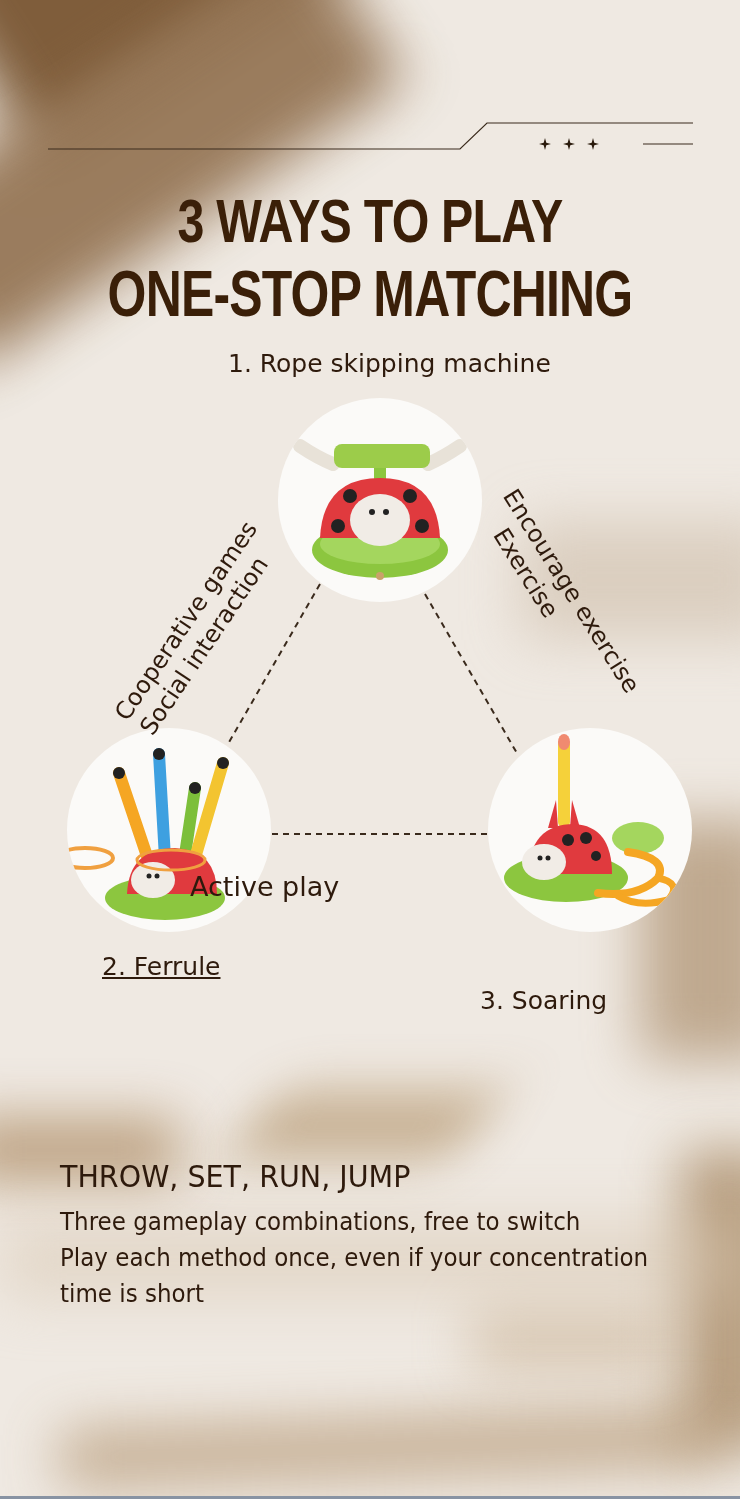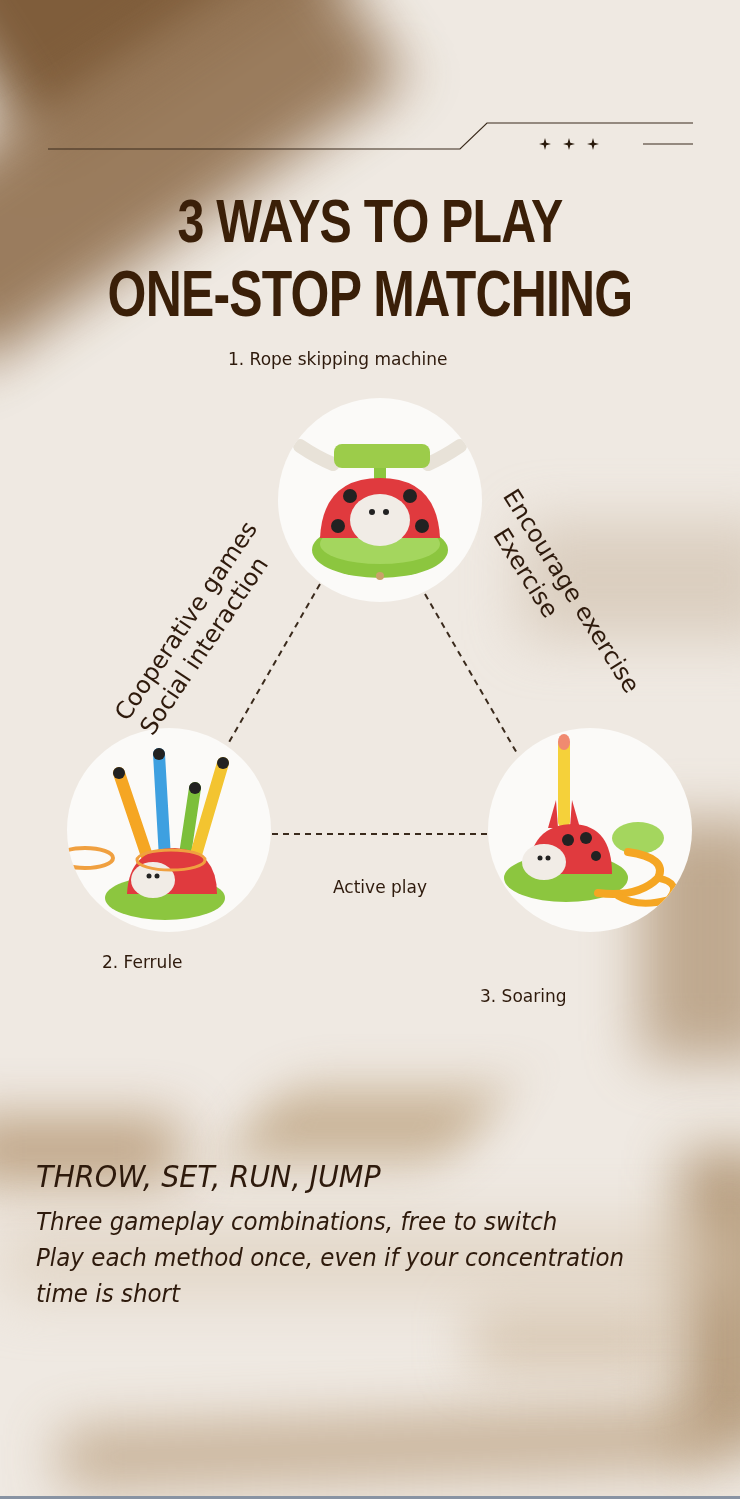--- a/index.html
+++ b/index.html
@@ -16,25 +16,25 @@
   .b8 { left:60px; top:1420px; width:660px; height:55px; background:#b39571; opacity:.75; transform:rotate(-2deg); }
   .b9 { left:470px; top:1310px; width:200px; height:60px; background:#c7ae8f; opacity:.6; }
   .b10 { left:0; top:1220px; width:740px; height:80px; background:#d8c7b1; opacity:.5; }
   .bottom-strip { position:absolute; left:0; right:0; bottom:0; height:3px; background:#8893a3; }
 
   .deco { position:absolute; left:0; top:0; }
   .title { position:absolute; left:0; width:740px; text-align:center; font-family:"Liberation Sans", sans-serif; font-weight:bold; color:#3a1f08; transform:scaleX(0.78); transform-origin:center; letter-spacing:-1px; line-height:1; }
   .title.l1 { top:190px; font-size:62px; }
   .title.l2 { top:262px; font-size:64px; }
 
-  .label { position:absolute; font-family:"DejaVu Sans", sans-serif; font-size:17px; color:#2e1a0c; white-space:nowrap; line-height:1; }
+  .label { position:absolute; font-family:"DejaVu Sans", sans-serif; font-size:25px; color:#2e1a0c; white-space:nowrap; line-height:1; }
   .circle { position:absolute; width:204px; height:204px; border-radius:50%; background:#fbfaf8; overflow:hidden; }
   .rot { position:absolute; font-family:"DejaVu Sans", sans-serif; font-size:24px; color:#2e1a0c; white-space:nowrap; line-height:29px; transform-origin:0 0; }
-  .center-txt { position:absolute; left:190px; width:380px; text-align:center; font-family:"DejaVu Sans", sans-serif; font-size:17px; color:#2e1a0c; line-height:36px; }
-  .bottom-block { position:absolute; left:36px; top:1158px;font-style:italic; }
+  .center-txt { position:absolute; left:190px; width:380px; font-family:"DejaVu Sans", sans-serif; font-size:27px; color:#2e1a0c; line-height:36px; }
+  .bottom-block { position:absolute; left:60px; top:1158px; }
   .heading2 { font-family:"DejaVu Sans", sans-serif; font-size:31px; color:#2e1a0c; transform:scaleX(0.92); transform-origin:left; white-space:nowrap; line-height:36px; }
   .para { margin-top:10px; font-family:"DejaVu Sans", sans-serif; font-size:25px; color:#2e1a0c; line-height:36px; transform:scaleX(0.92); transform-origin:left; white-space:nowrap; }
 </style>
 </head>
 <body>
 
 <div class="bg">
   <div class="blur b1"></div>
     <div class="blur b2"></div>
     <div class="blur b3"></div>
@@ -138,21 +138,21 @@
 
 <div class="rot" style="left:521px; top:484px; transform:rotate(58deg);">
   <div>Encourage exercise</div>
   <div style="padding-left:28px;">Exercise</div>
 </div>
 
 <div class="center-txt" style="top:869px;">
   <div>Active play</div>
 </div>
 
-<div class="label" style="left:102px; top:954px;">2. Ferrule</div>
+<div class="label" style="left:102px; top:954px;text-decoration:underline;">2. Ferrule</div>
 <div class="label" style="left:480px; top:962px;margin-top:26px;">3. Soaring</div>
 
 <div class="bottom-block">
   <div class="heading2">THROW, SET, RUN, JUMP</div>
   <div class="para">
     <div>Three gameplay combinations, free to switch</div>
     <div>Play each method once, even if your concentration</div>
     <div>time is short</div>
   </div>
 </div>

